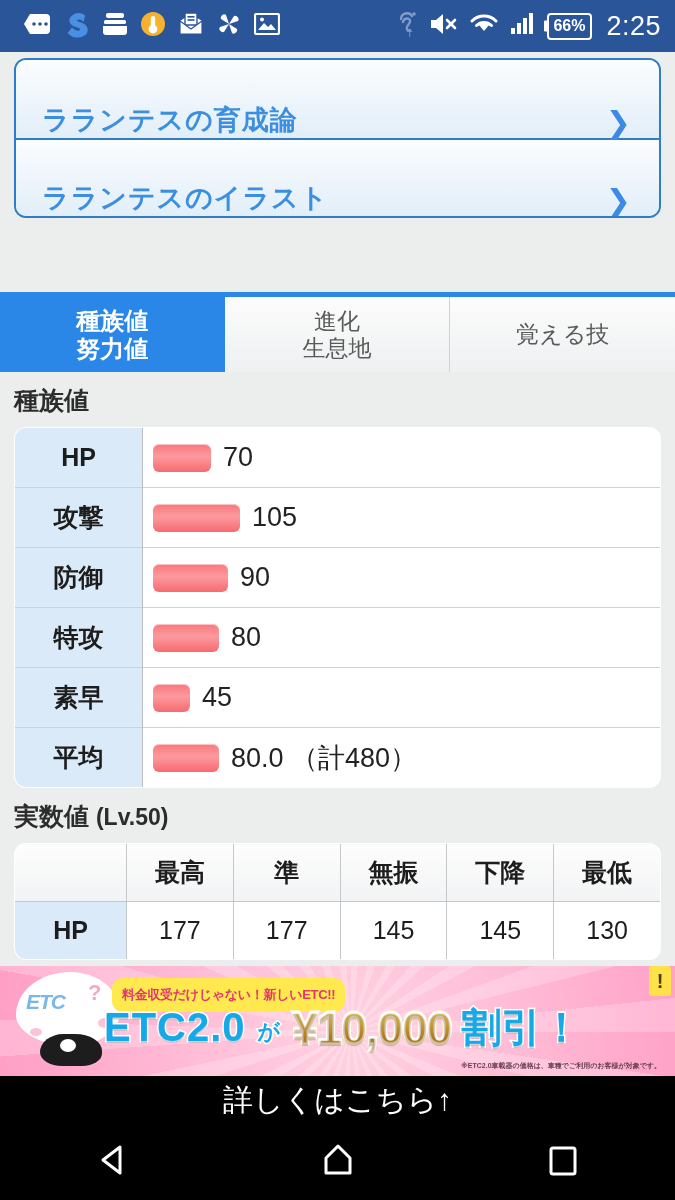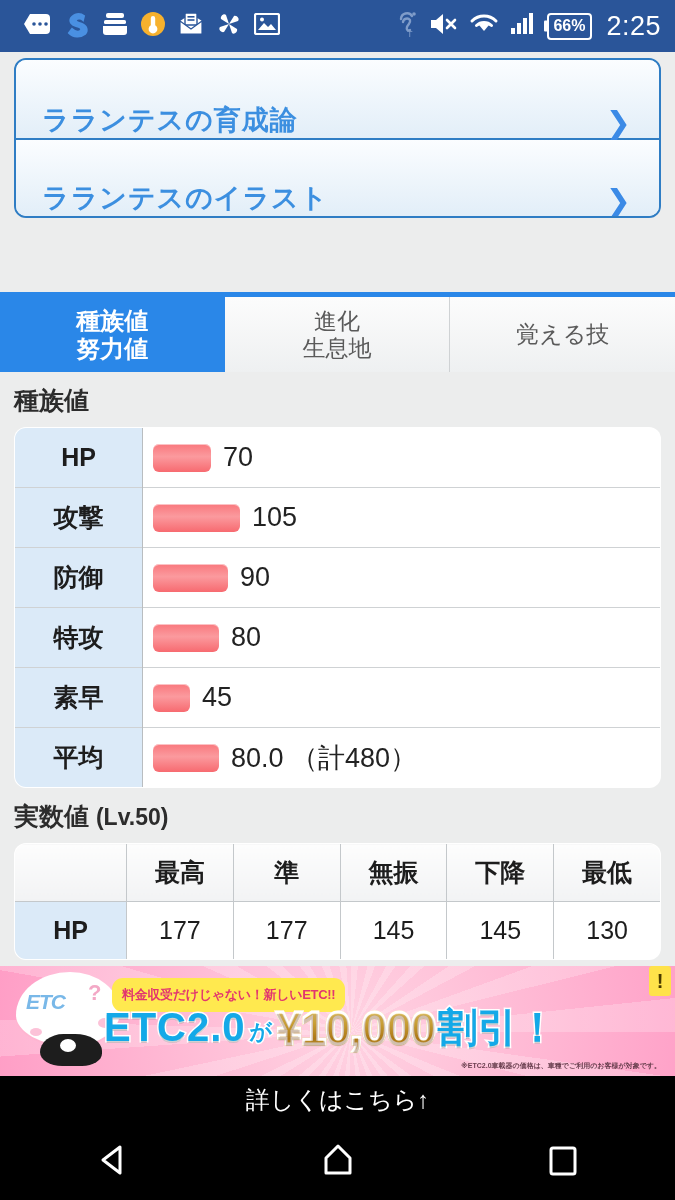--- a/index.html
+++ b/index.html
@@ -148,21 +148,21 @@
     content: ""; position: absolute; left: 20px; top: 5px; width: 16px; height: 13px;
     background: #fff; border-radius: 50%;
   }
   .ad-tagline {
     position: absolute; left: 112px; top: 12px;
     background: #ffe94f; color: #e2366f; font-size: 13px; font-weight: 700;
     padding: 8px 10px; border-radius: 11px; white-space: nowrap; letter-spacing: -.3px;
   }
   .ad-main {
     position: absolute; left: 104px; top: 34px; display: flex;
-    align-items: center; gap: 2px; white-space: nowrap;
+    align-items: center; gap: 10px; white-space: nowrap;
   }
   .ad-etc20 {
     font-size: 40px; font-weight: 900; color: #14a9e8; letter-spacing: 1px;
     -webkit-text-stroke: 3px #fff; paint-order: stroke fill;
     text-shadow: 0 2px 0 rgba(0,0,0,.18);
   }
   .ad-ga { font-size: 22px; font-weight: 900; color: #14a9e8;
     -webkit-text-stroke: 3px #fff; paint-order: stroke fill; margin: 8px 2px 0 2px; }
   .ad-price {
     font-size: 46px; font-weight: 900; letter-spacing: -1px;
@@ -183,21 +183,21 @@
   .ad-badge {
     position: absolute; right: 4px; top: 0px; width: 22px; height: 30px;
     background: #ffe24a; border-radius: 3px; color: #4a3b00;
     font-size: 20px; font-weight: 900; display: flex;
     align-items: center; justify-content: center; line-height: 1;
   }
 
   
   .ad-caption {
     position: absolute; top: 1076px; left: 0; width: 675px; height: 48px;
-    background: #000; color: #fff; font-size: 24px;
+    background: #000; color: #fff; font-size: 30px;
     display: flex; align-items: center; justify-content: center;
   }
   .navbar {
     position: absolute; top: 1124px; left: 0; width: 675px; height: 76px;
     background: #000; display: flex; align-items: center;
   }
   .navbtn { flex: 1; display: flex; align-items: center; justify-content: center; }
 </style>
 </head>
 <body>

